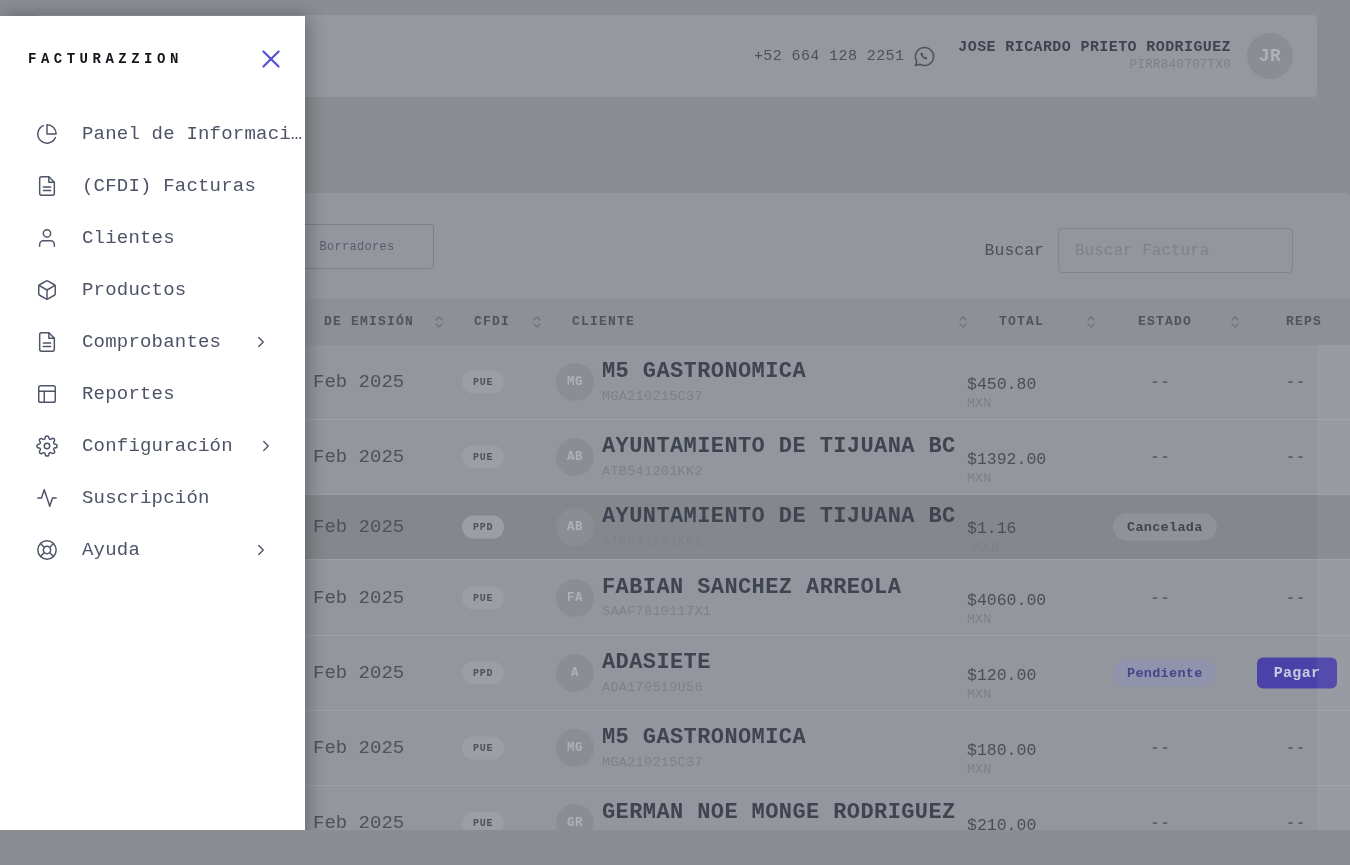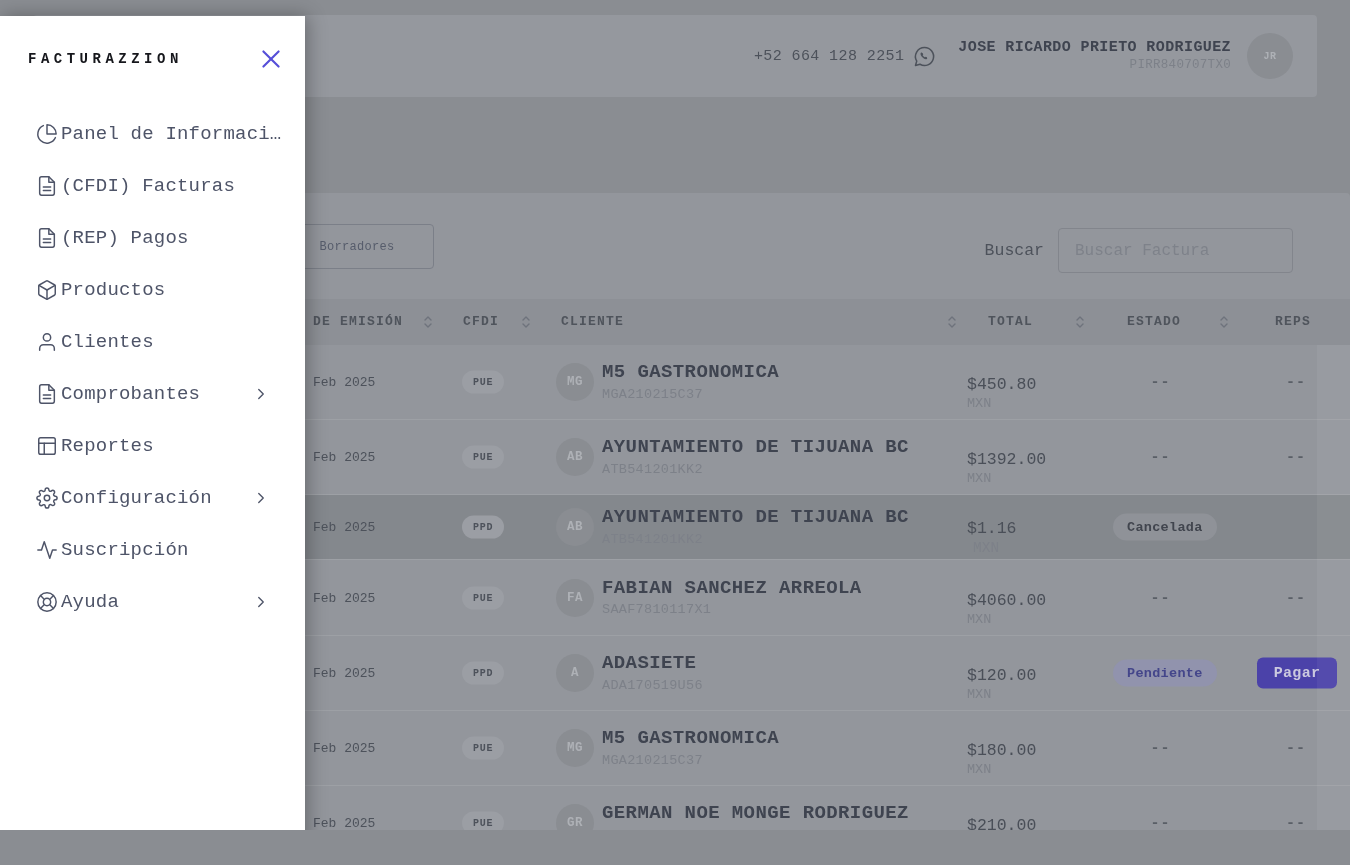--- a/index.html
+++ b/index.html
@@ -17,21 +17,21 @@
     display:flex;align-items:center;justify-content:flex-end;
     padding-right:24px;gap:16px;
   }
   .phone{font-size:15px;color:var(--text-mid);letter-spacing:.4px;display:flex;align-items:center;gap:9px;}
   .phone .wa{width:23px;height:23px;color:var(--text-mid);display:inline-flex;}
   .userblock{text-align:right;line-height:1.25;margin-left:6px;}
   .username{font-size:15px;font-weight:bold;color:var(--text-dark);letter-spacing:.4px;}
   .userrfc{font-size:12.5px;color:var(--text-light);letter-spacing:.3px;}
   .avatar-lg{
     width:46px;height:46px;border-radius:50%;background:var(--avatar-bg);
-    color:var(--avatar-text);font-size:10px;font-weight:bold;
+    color:var(--avatar-text);font-size:18px;font-weight:bold;
     display:flex;align-items:center;justify-content:center;letter-spacing:.5px;flex:0 0 auto;
   }
 
   
   .content{
     position:absolute;left:33px;top:193px;width:1317px;height:672px;
     background:var(--content-bg);border-radius:4px 4px 0 0;
   }
   .btn-borradores{
     position:absolute;left:247px;top:31px;width:154px;height:45px;
@@ -40,45 +40,45 @@
   }
   .searchwrap{position:absolute;right:57px;top:35px;display:flex;align-items:center;gap:14px;}
   .searchlabel{font-size:16.5px;color:var(--text-mid);}
   .searchinput{
     width:235px;height:45px;border:1px solid #82858c;border-radius:4px;
     background:transparent;padding:0 16px;font-family:inherit;font-size:16px;color:var(--text-mid);
   }
   .searchinput::placeholder{color:#7e828a;opacity:1;}
 
   
-  .thead{position:absolute;left:5px;top:106px;right:0;height:46px;background:var(--thead-bg);}
+  .thead{position:absolute;left:16px;top:106px;right:0;height:46px;background:var(--thead-bg);}
   .th{
     position:absolute;top:0;height:46px;line-height:46px;
     font-size:13px;font-weight:bold;letter-spacing:1.2px;color:#4f545c;white-space:nowrap;cursor:pointer;
   }
   .sort{position:absolute;top:15px;color:#6e737c;cursor:pointer;}
 
   
   .rows{position:absolute;left:0;right:0;top:152px;bottom:0;overflow:hidden;}
   .row{position:relative;height:75px;border-bottom:1px solid var(--divider);cursor:pointer;}
   .row.hl{background:var(--row-highlight);}
-  .c-date{position:absolute;left:280px;top:50%;transform:translateY(-50%);font-size:13px;color:var(--text-mid);white-space:nowrap;}
+  .c-date{position:absolute;left:280px;top:50%;transform:translateY(-50%);font-size:19px;color:var(--text-mid);white-space:nowrap;}
   .c-cfdi{
     position:absolute;left:429px;top:50%;transform:translateY(-50%);
     background:var(--badge-bg);color:#4d525b;font-size:10px;font-weight:bold;letter-spacing:.8px;
     padding:6px 11px;border-radius:13px;
   }
   .c-avatar{
     position:absolute;left:523px;top:50%;transform:translateY(-50%);
     width:38px;height:38px;border-radius:50%;background:var(--avatar-bg);
     color:var(--avatar-text);font-size:12.5px;font-weight:bold;letter-spacing:.4px;
     display:flex;align-items:center;justify-content:center;
   }
   .c-client{position:absolute;left:569px;top:50%;transform:translateY(-50%);line-height:1.3;white-space:nowrap;}
-  .client-name{font-size:19px;font-weight:bold;color:var(--text-dark);letter-spacing:.4px;}
+  .client-name{font-size:22px;font-weight:bold;color:var(--text-dark);letter-spacing:.4px;}
   .client-rfc{font-size:13.5px;color:var(--text-light);letter-spacing:.3px;margin-top:1px;}
   .c-total{position:absolute;left:934px;top:50%;transform:translateY(-50%);line-height:1.3;white-space:nowrap;margin-top:11px;}
   .total-val{font-size:16.5px;color:#4a4f58;}
   .total-cur{font-size:13.5px;color:var(--text-light);}
   .c-total.inline .total-val,.c-total.inline .total-cur{display:inline;}
   .c-total.inline .total-cur{margin-left:6px;font-size:14.5px;}
   .c-estado{position:absolute;left:1080px;width:95px;top:50%;transform:translateY(-50%);text-align:center;}
   .dash{font-size:15px;font-weight:bold;color:var(--dash);letter-spacing:1px;}
   .badge{display:inline-block;font-size:13.5px;font-weight:bold;padding:6px 14px;border-radius:14px;letter-spacing:.3px;}
   .badge.cancelled{background:var(--cancel-badge-bg);color:#41454e;}
@@ -95,21 +95,21 @@
   
   .sidebar{
     position:absolute;left:0;top:16px;width:305px;height:865px;background:var(--sidebar-bg);
     box-shadow:3px 0 18px rgba(0,0,0,.3);z-index:10;
   }
   .sidehead{display:flex;align-items:center;justify-content:space-between;padding:30px 21px 0 28px;}
   .logo{font-size:14px;font-weight:800;letter-spacing:4.5px;color:var(--logo-color);white-space:nowrap;}
   .closex{color:var(--accent);width:26px;height:26px;cursor:pointer;display:inline-flex;}
   .menu{margin-top:36px;}
   .side-item{
-    height:52px;display:flex;align-items:center;gap:3px;padding-left:36px;padding-right:35px;
+    height:52px;display:flex;align-items:center;gap:24px;padding-left:36px;padding-right:35px;
     color:var(--sidebar-text);cursor:pointer;
   }
   .s-icon{width:22px;height:22px;display:inline-flex;flex:0 0 auto;}
   .s-icon svg{width:22px;height:22px;}
   .s-label{font-size:19px;letter-spacing:.2px;white-space:nowrap;}
   .s-chev{margin-left:auto;display:inline-flex;}
 </style>
 </head>
 <body>
 
@@ -316,53 +316,41 @@
               <path d="M14 2H6a2 2 0 0 0-2 2v16a2 2 0 0 0 2 2h12a2 2 0 0 0 2-2V8z"></path>
               <polyline points="14 2 14 8 20 8"></polyline>
               <line x1="16" y1="13" x2="8" y2="13"></line>
               <line x1="16" y1="17" x2="8" y2="17"></line>
             </svg>
           </span>
     <span class="s-label">(CFDI) Facturas</span>
 
   </div>
 
-  <div class="side-item">
-    <span class="s-icon">
-            <svg viewBox="0 0 24 24" fill="none" stroke="currentColor" stroke-width="1.6" stroke-linecap="round" stroke-linejoin="round">
-              <path d="M14 2H6a2 2 0 0 0-2 2v16a2 2 0 0 0 2 2h12a2 2 0 0 0 2-2V8z"></path>
-              <polyline points="14 2 14 8 20 8"></polyline>
-              <line x1="16" y1="13" x2="8" y2="13"></line>
-              <line x1="16" y1="17" x2="8" y2="17"></line>
-            </svg>
-          </span>
-    <span class="s-label">(REP) Pagos</span>
+
+  <div class="side-item">
+    <span class="s-icon">
+            <svg viewBox="0 0 24 24" fill="none" stroke="currentColor" stroke-width="1.6" stroke-linecap="round" stroke-linejoin="round">
+              <path d="M20 21v-2a4 4 0 0 0-4-4H8a4 4 0 0 0-4 4v2"></path>
+              <circle cx="12" cy="7" r="4"></circle>
+            </svg>
+          </span>
+    <span class="s-label">Clientes</span>
 
   </div>
 
   <div class="side-item">
     <span class="s-icon">
             <svg viewBox="0 0 24 24" fill="none" stroke="currentColor" stroke-width="1.6" stroke-linecap="round" stroke-linejoin="round">
               <path d="M21 16V8a2 2 0 0 0-1-1.73l-7-4a2 2 0 0 0-2 0l-7 4A2 2 0 0 0 3 8v8a2 2 0 0 0 1 1.73l7 4a2 2 0 0 0 2 0l7-4A2 2 0 0 0 21 16z"></path>
               <polyline points="3.27 6.96 12 12.01 20.73 6.96"></polyline>
               <line x1="12" y1="22.08" x2="12" y2="12"></line>
             </svg>
           </span>
     <span class="s-label">Productos</span>
-
-  </div>
-
-  <div class="side-item">
-    <span class="s-icon">
-            <svg viewBox="0 0 24 24" fill="none" stroke="currentColor" stroke-width="1.6" stroke-linecap="round" stroke-linejoin="round">
-              <path d="M20 21v-2a4 4 0 0 0-4-4H8a4 4 0 0 0-4 4v2"></path>
-              <circle cx="12" cy="7" r="4"></circle>
-            </svg>
-          </span>
-    <span class="s-label">Clientes</span>
 
   </div>
 
   <div class="side-item">
     <span class="s-icon">
             <svg viewBox="0 0 24 24" fill="none" stroke="currentColor" stroke-width="1.6" stroke-linecap="round" stroke-linejoin="round">
               <path d="M14 2H6a2 2 0 0 0-2 2v16a2 2 0 0 0 2 2h12a2 2 0 0 0 2-2V8z"></path>
               <polyline points="14 2 14 8 20 8"></polyline>
               <line x1="16" y1="13" x2="8" y2="13"></line>
               <line x1="16" y1="17" x2="8" y2="17"></line>

